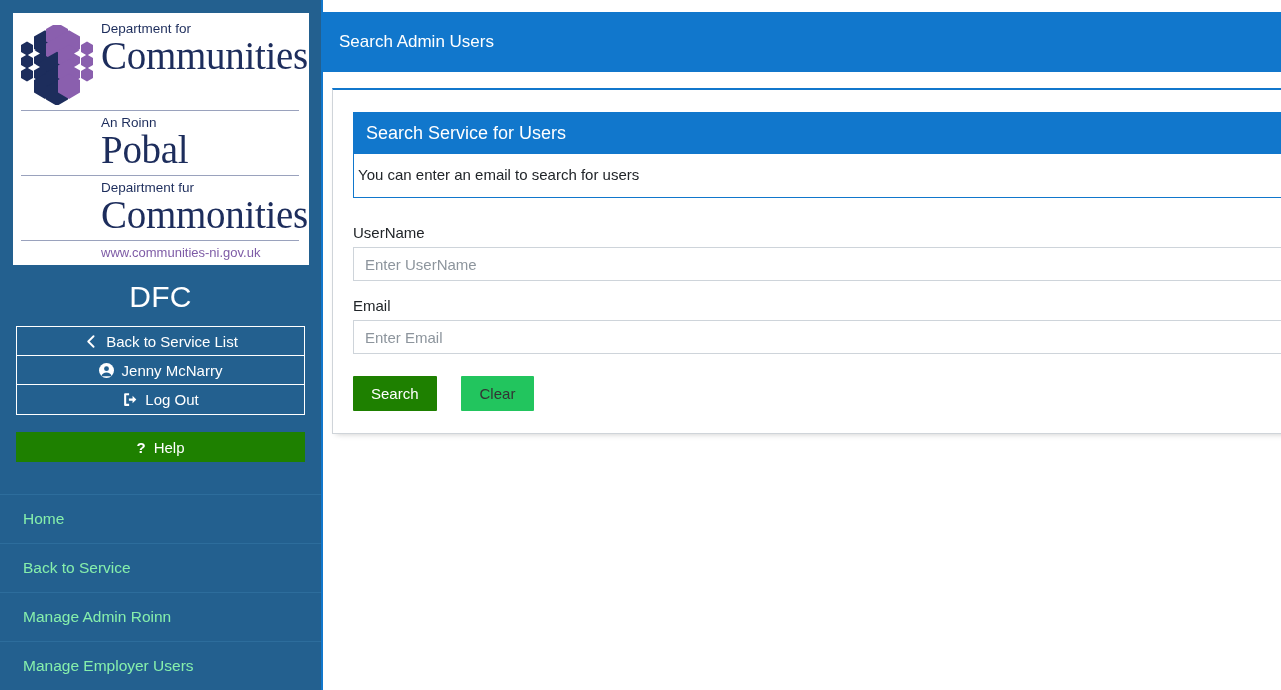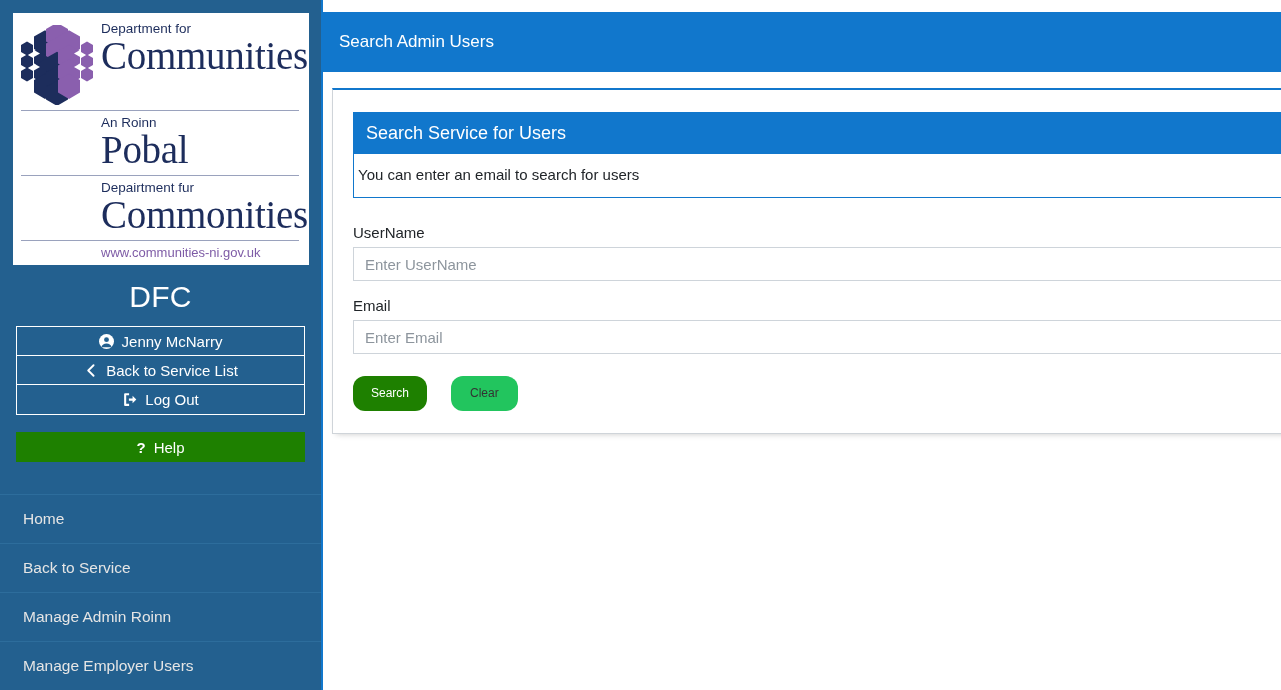--- a/index.html
+++ b/index.html
@@ -160,21 +160,21 @@
 
   .nav {
     margin-top: 32px;
     border-top: 1px solid #2d6d9c;
   }
   .nav-item {
     height: 49px;
     display: flex;
     align-items: center;
     padding-left: 23px;
-    color: #e5e5e5;
+    color: #86efac;
     font-size: 15.5px;
     border-bottom: 1px solid #2d6d9c;
     box-sizing: border-box;
     cursor: pointer;
     white-space: nowrap;
   }
 
   
   .main {
     position: absolute;
@@ -273,23 +273,23 @@
   }
   .field-input::placeholder { color: #8d959d; }
 
   .field-group { margin-bottom: 16px; }
   .field-group.last { margin-bottom: 22px; }
 
   .btn-row { display: flex; align-items: center; }
 
   .btn {
     font-family: "Liberation Sans", sans-serif;
-    font-size: 12px;
+    font-size: 15px;
     border: none;
-    border-radius: 12px;
+    border-radius: 1px;
     cursor: pointer;
     height: 35px;
     padding: 0 18px;
     line-height: 35px;
     box-sizing: border-box;
   }
   .btn-search {
     background: #1e8000;
     color: #ffffff;
     margin-right: 24px;
@@ -368,36 +368,36 @@
       <hr class="logo-rule">
       <div class="logo-url">www.communities-ni.gov.uk</div>
     </div>
 
     <div class="brand-title">DFC</div>
 
     <div class="user-box">
 
       <div class="user-row">
         <span class="ico">
+          <svg viewBox="0 0 16 16" width="13" height="13">
+            <path d="M10.5 1.5L4 8l6.5 6.5" fill="none" stroke="#ffffff" stroke-width="2.3" stroke-linecap="round" stroke-linejoin="round"></path>
+          </svg>
+        </span>
+        <span>Back to Service List</span>
+      </div>
+
+      <div class="user-row">
+        <span class="ico">
           <svg viewBox="0 0 16 16" width="15" height="15">
             <circle cx="8" cy="8" r="8" fill="#ffffff"></circle>
             <circle cx="8" cy="6" r="2.6" fill="#23608f"></circle>
             <path d="M2.5 14.2a5.8 5.8 0 0 1 11 0z" fill="#23608f"></path>
           </svg>
         </span>
         <span>Jenny McNarry</span>
-      </div>
-
-      <div class="user-row">
-        <span class="ico">
-          <svg viewBox="0 0 16 16" width="13" height="13">
-            <path d="M10.5 1.5L4 8l6.5 6.5" fill="none" stroke="#ffffff" stroke-width="2.3" stroke-linecap="round" stroke-linejoin="round"></path>
-          </svg>
-        </span>
-        <span>Back to Service List</span>
       </div>
 
       <div class="user-row">
         <span class="ico">
           <svg viewBox="0 0 16 16" width="15" height="15">
             <path d="M1.2 2.2a1 1 0 0 1 1-1h4.3v2.2H3.4v9.2h3.1V14.8H2.2a1 1 0 0 1-1-1z" fill="#ffffff"></path>
             <path d="M10.2 4.1l4 3.9-4 3.9V9.2H6.3V6.8h3.9z" fill="#ffffff"></path>
           </svg>
         </span>
         <span>Log Out</span>

